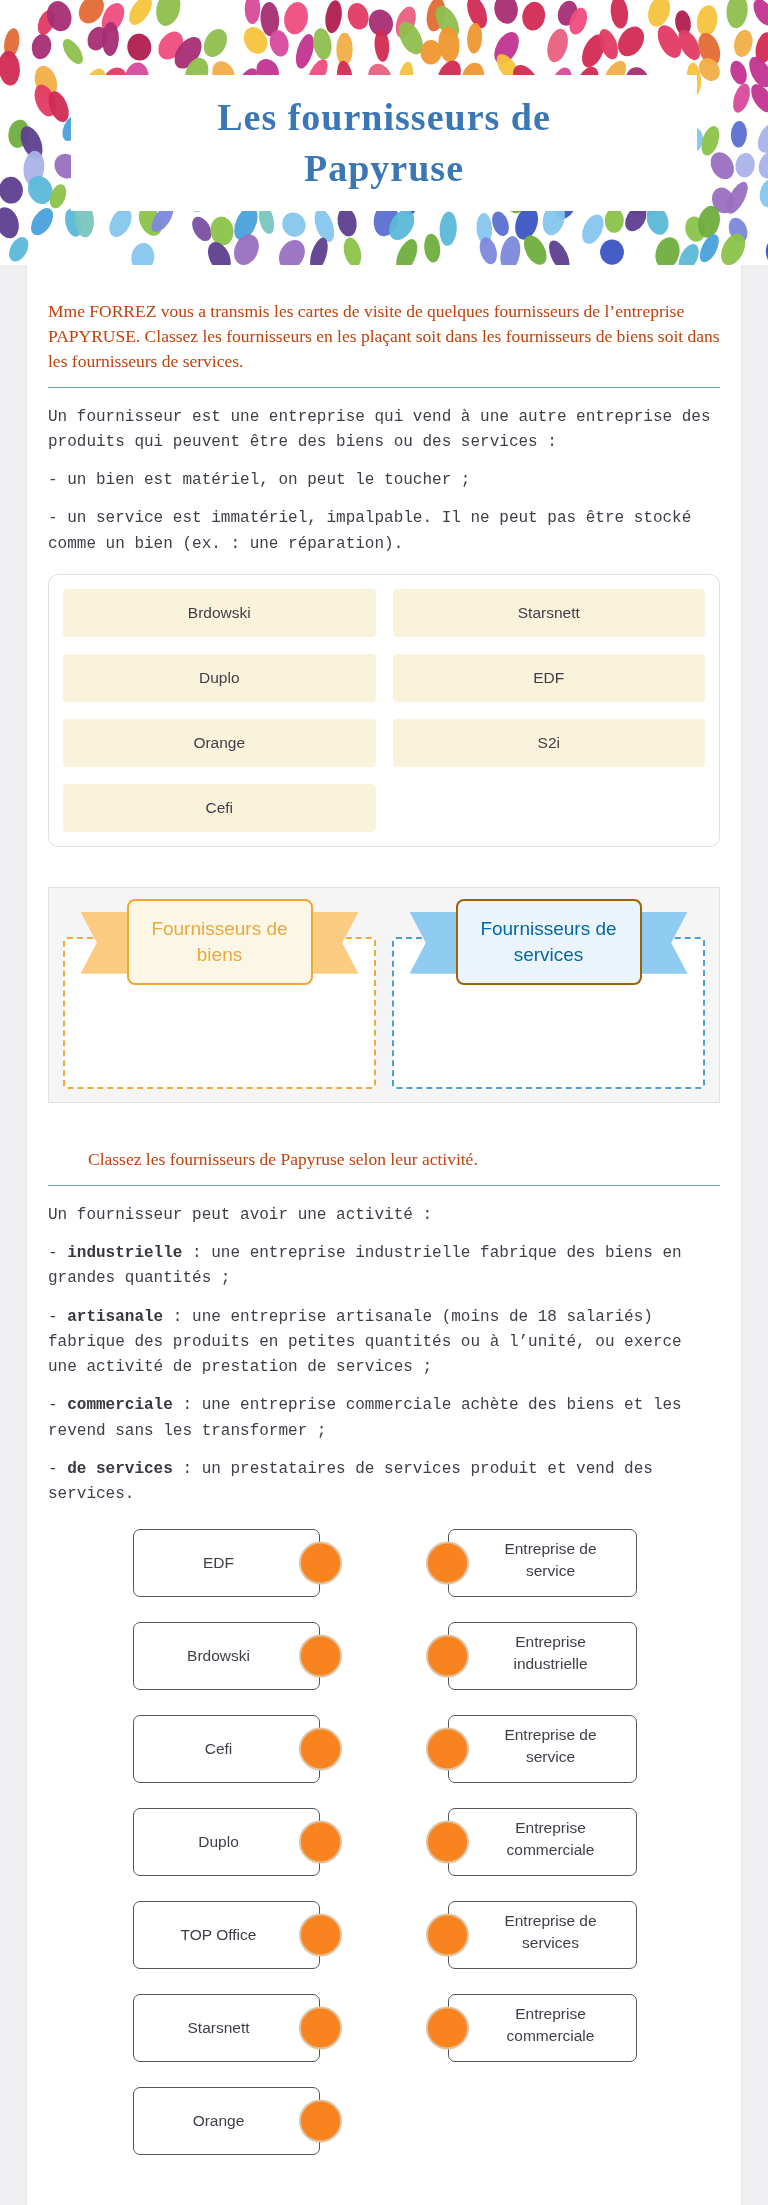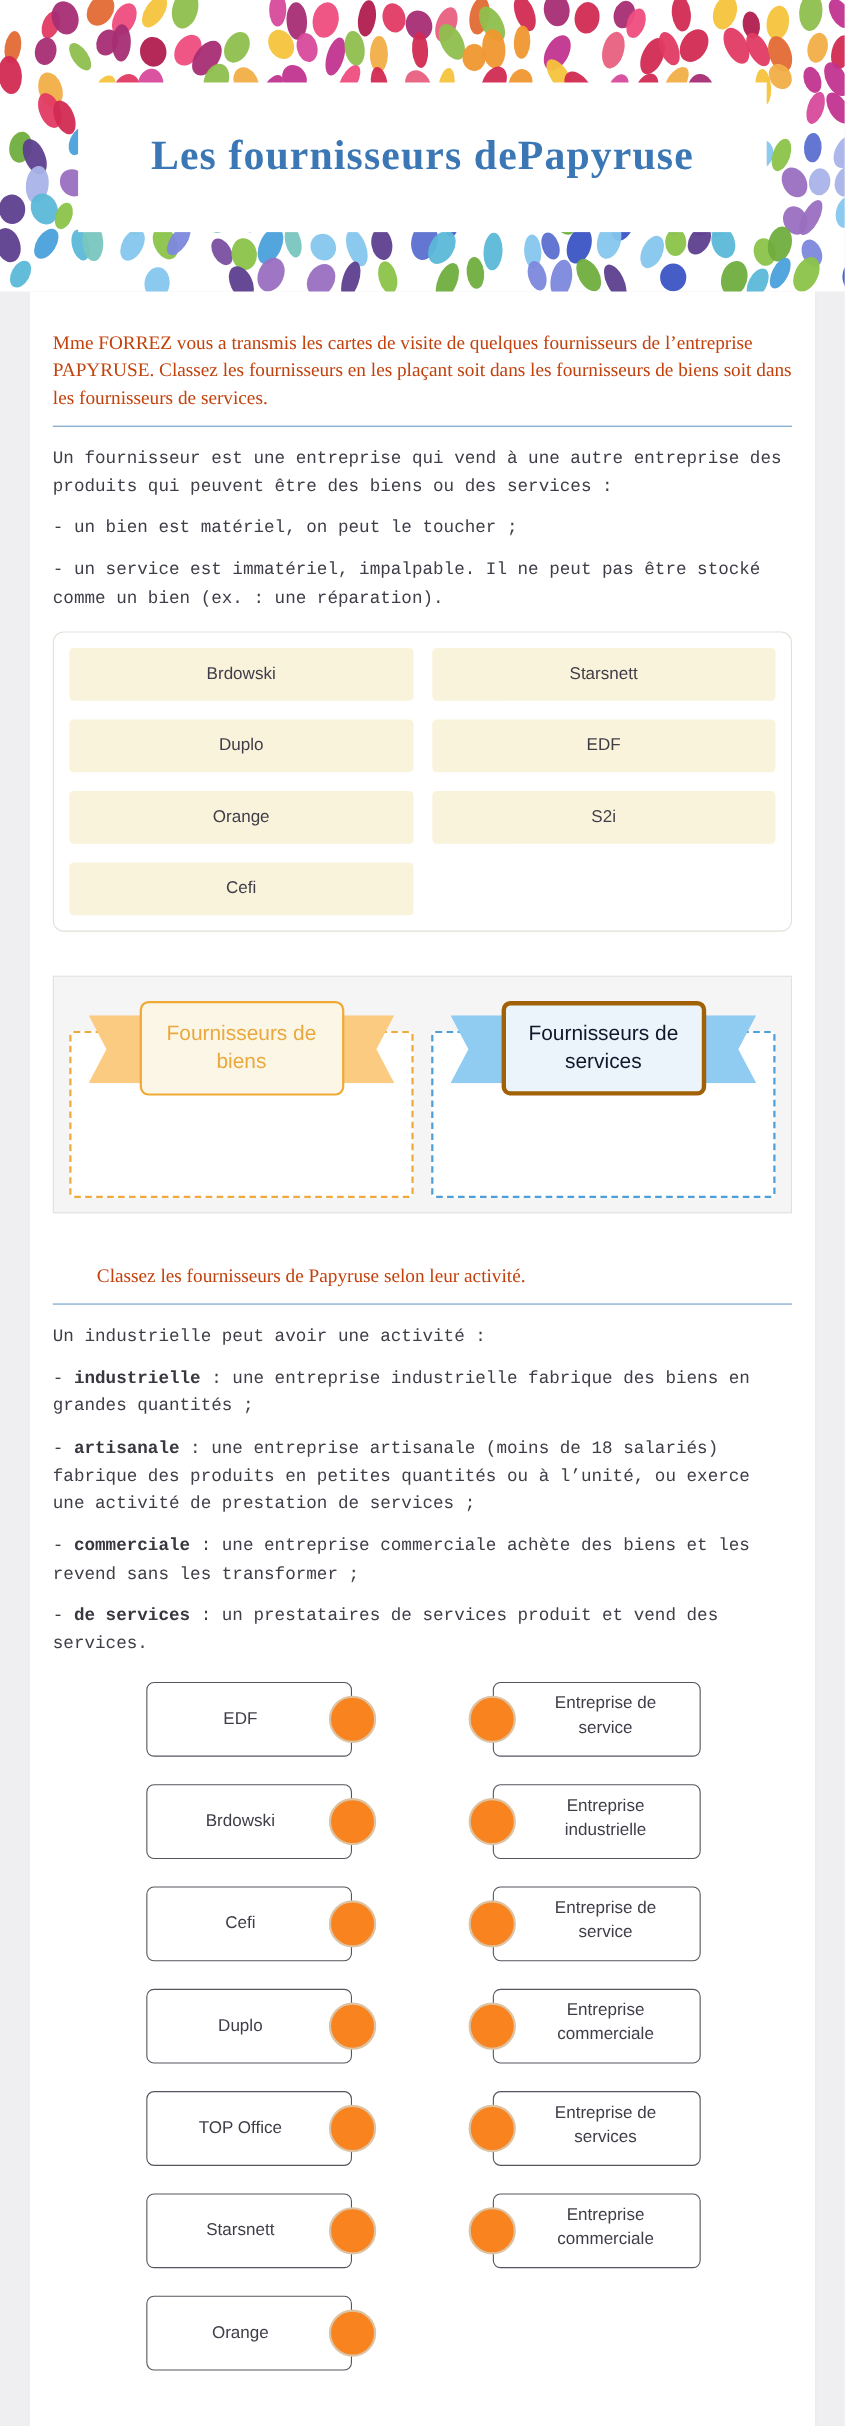--- a/index.html
+++ b/index.html
@@ -21,20 +21,21 @@
   }
   .banner svg { display: block; width: 100%; height: 100%; }
   .title-card {
     position: absolute;
     left: 50%; top: 75px;
     transform: translateX(-50%);
     width: 626px;
     height: 136px;
     background: #ffffff;
     display: flex;
+    flex-direction: column;
     align-items: center;
     justify-content: center;
     text-align: center;
   }
   .title-line {
     font-family: cursive;
     font-size: 38px;
     line-height: 1.35;
     color: #3a77b4;
     font-weight: 600;
@@ -100,41 +101,41 @@
   .zone { flex: 1; position: relative; padding-top: 38px; }
   .zone-drop {
     height: 152px;
     background: #ffffff;
     border-radius: 4px;
   }
   .zone-drop.orange { border: 2px dashed #efa93c; }
   .zone-drop.blue   { border: 2px dashed #4c9fd8; }
   .ribbon {
     position: absolute;
-    top: 11px; left: 50%;
+    top: 0; left: 50%;
     transform: translateX(-50%);
     z-index: 2;
   }
   .ribbon-box {
     position: relative;
     z-index: 2;
     width: 186px;
     height: 86px;
     border-radius: 8px;
     display: flex;
     align-items: center;
     justify-content: center;
     text-align: center;
     font-size: 19px;
     line-height: 1.35;
     padding: 6px 14px;
     font-weight: 500;
   }
   .ribbon-box.orange { background: #fcf6e6; border: 2px solid #efa935; color: #e9a93f; }
-  .ribbon-box.blue   { background: #ebf4fb; border: 4px solid #a16207; color: #0f172a; }
+  .ribbon-box.blue   { background: #ebf4fb; border: 2px solid #a16207; color: #0369a1; }
   .wing {
     position: absolute;
     top: 13px;
     width: 68px;
     height: 62px;
     z-index: 1;
   }
   .wing.orange { background: #facb80; }
   .wing.blue   { background: #90cbf2; }
   .wing.left  { left: -46px;  clip-path: polygon(0 0, 100% 0, 100% 100%, 0 100%, 24% 50%); }
@@ -460,21 +461,21 @@
         <div class="wing blue right"></div>
         <div class="ribbon-box blue">Fournisseurs de services</div>
       </div>
       <div class="zone-drop blue"></div>
     </div>
   </div>
 
   <p class="hand section2-heading">Classez les fournisseurs de Papyruse selon leur activité.</p>
   <hr class="divider">
 
-  <p class="body-text">Un industrielle peut avoir une activité :</p>
+  <p class="body-text">Un fournisseur peut avoir une activité :</p>
 
   <p class="body-text"><span>- </span><strong>industrielle</strong><span> : une entreprise industrielle fabrique des biens en grandes quantités ;</span></p>
   <p class="body-text"><span>- </span><strong>artisanale</strong><span> : une entreprise artisanale (moins de 18 salariés) fabrique des produits en petites quantités ou à l’unité, ou exerce une activité de prestation de services ;</span></p>
   <p class="body-text"><span>- </span><strong>commerciale</strong><span> : une entreprise commerciale achète des biens et les revend sans les transformer ;</span></p>
   <p class="body-text"><span>- </span><strong>de services</strong><span> : un prestataires de services produit et vend des services.</span></p>
 
   <div class="matching">
 
     <div class="match-row">
       <div class="match-box match-left">

